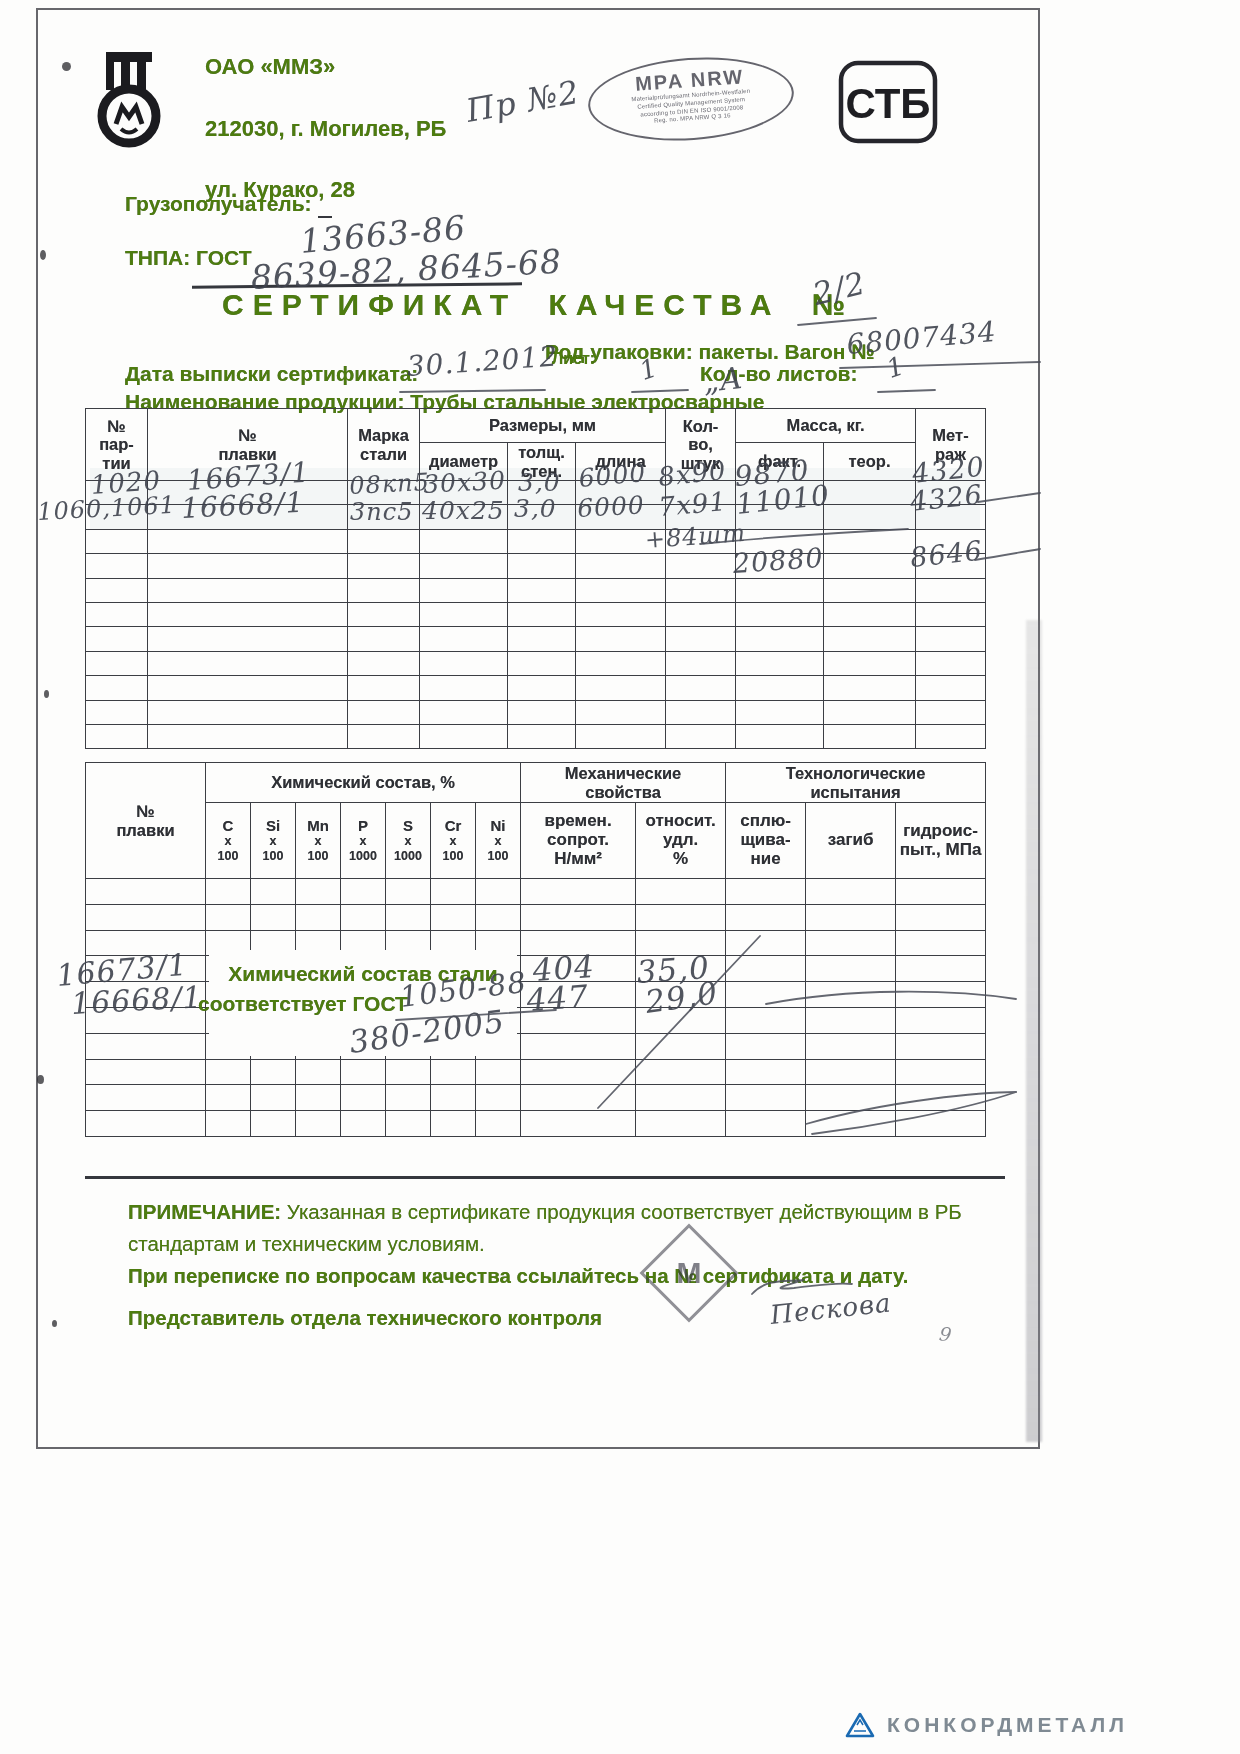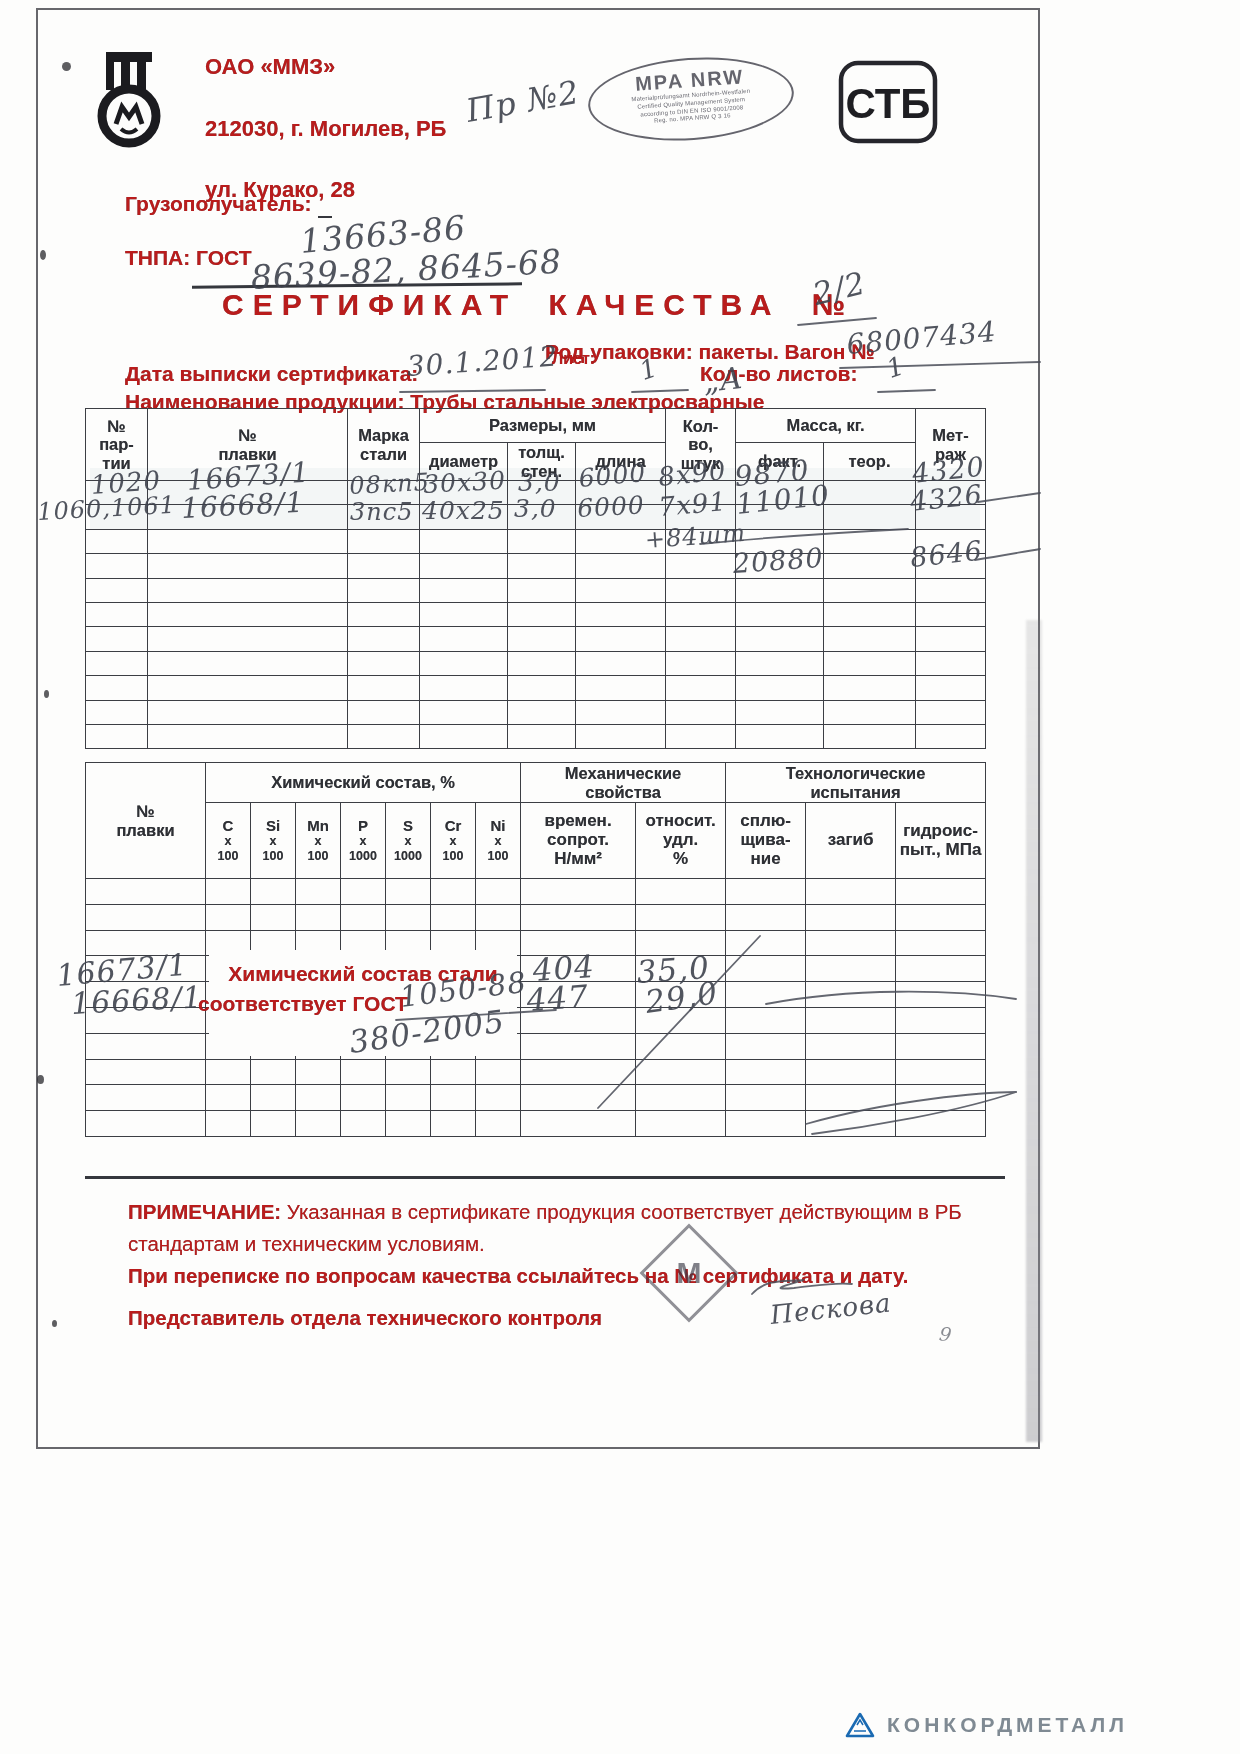--- a/index.html
+++ b/index.html
@@ -7,21 +7,21 @@
         font-family:"Liberation Sans",sans-serif;color:#303237;}
   
   .scan-frame{position:absolute;left:36px;top:8px;width:1000px;height:1437px;
               border:2px solid rgba(45,45,52,.72);}
   .smudge{position:absolute;left:1026px;top:620px;width:16px;height:822px;
           background:linear-gradient(to bottom,rgba(125,125,130,.18),rgba(140,140,148,.42));
           filter:blur(1px);}
   .speck{position:absolute;background:rgba(40,40,46,.75);border-radius:50%;}
   .tint{position:absolute;background:rgba(185,203,214,.14);}
   
-  .print{position:absolute;color:#b91c1c;text-shadow:0 0 .4px rgba(20,20,25,.55);white-space:nowrap;}
+  .print{position:absolute;color:#4d7c0f;text-shadow:0 0 .4px rgba(20,20,25,.55);white-space:nowrap;}
   .b{font-weight:bold;}
   .title-line{letter-spacing:9px;word-spacing:14px;font-size:30px;font-weight:bold;}
   
   .hw{position:absolute;font-family:"DejaVu Serif",serif;font-style:italic;color:#3f434e;
       white-space:nowrap;letter-spacing:1px;opacity:.9;transform-origin:left bottom;}
   
   table{position:absolute;border-collapse:collapse;table-layout:fixed;}
   th,td{border:1.6px solid #3c3e44;padding:0;text-align:center;vertical-align:middle;}
   th{font-weight:bold;font-size:16.5px;line-height:1.1;white-space:pre-line;color:#2e3035;
      text-shadow:0 0 .4px rgba(20,20,25,.5);}

